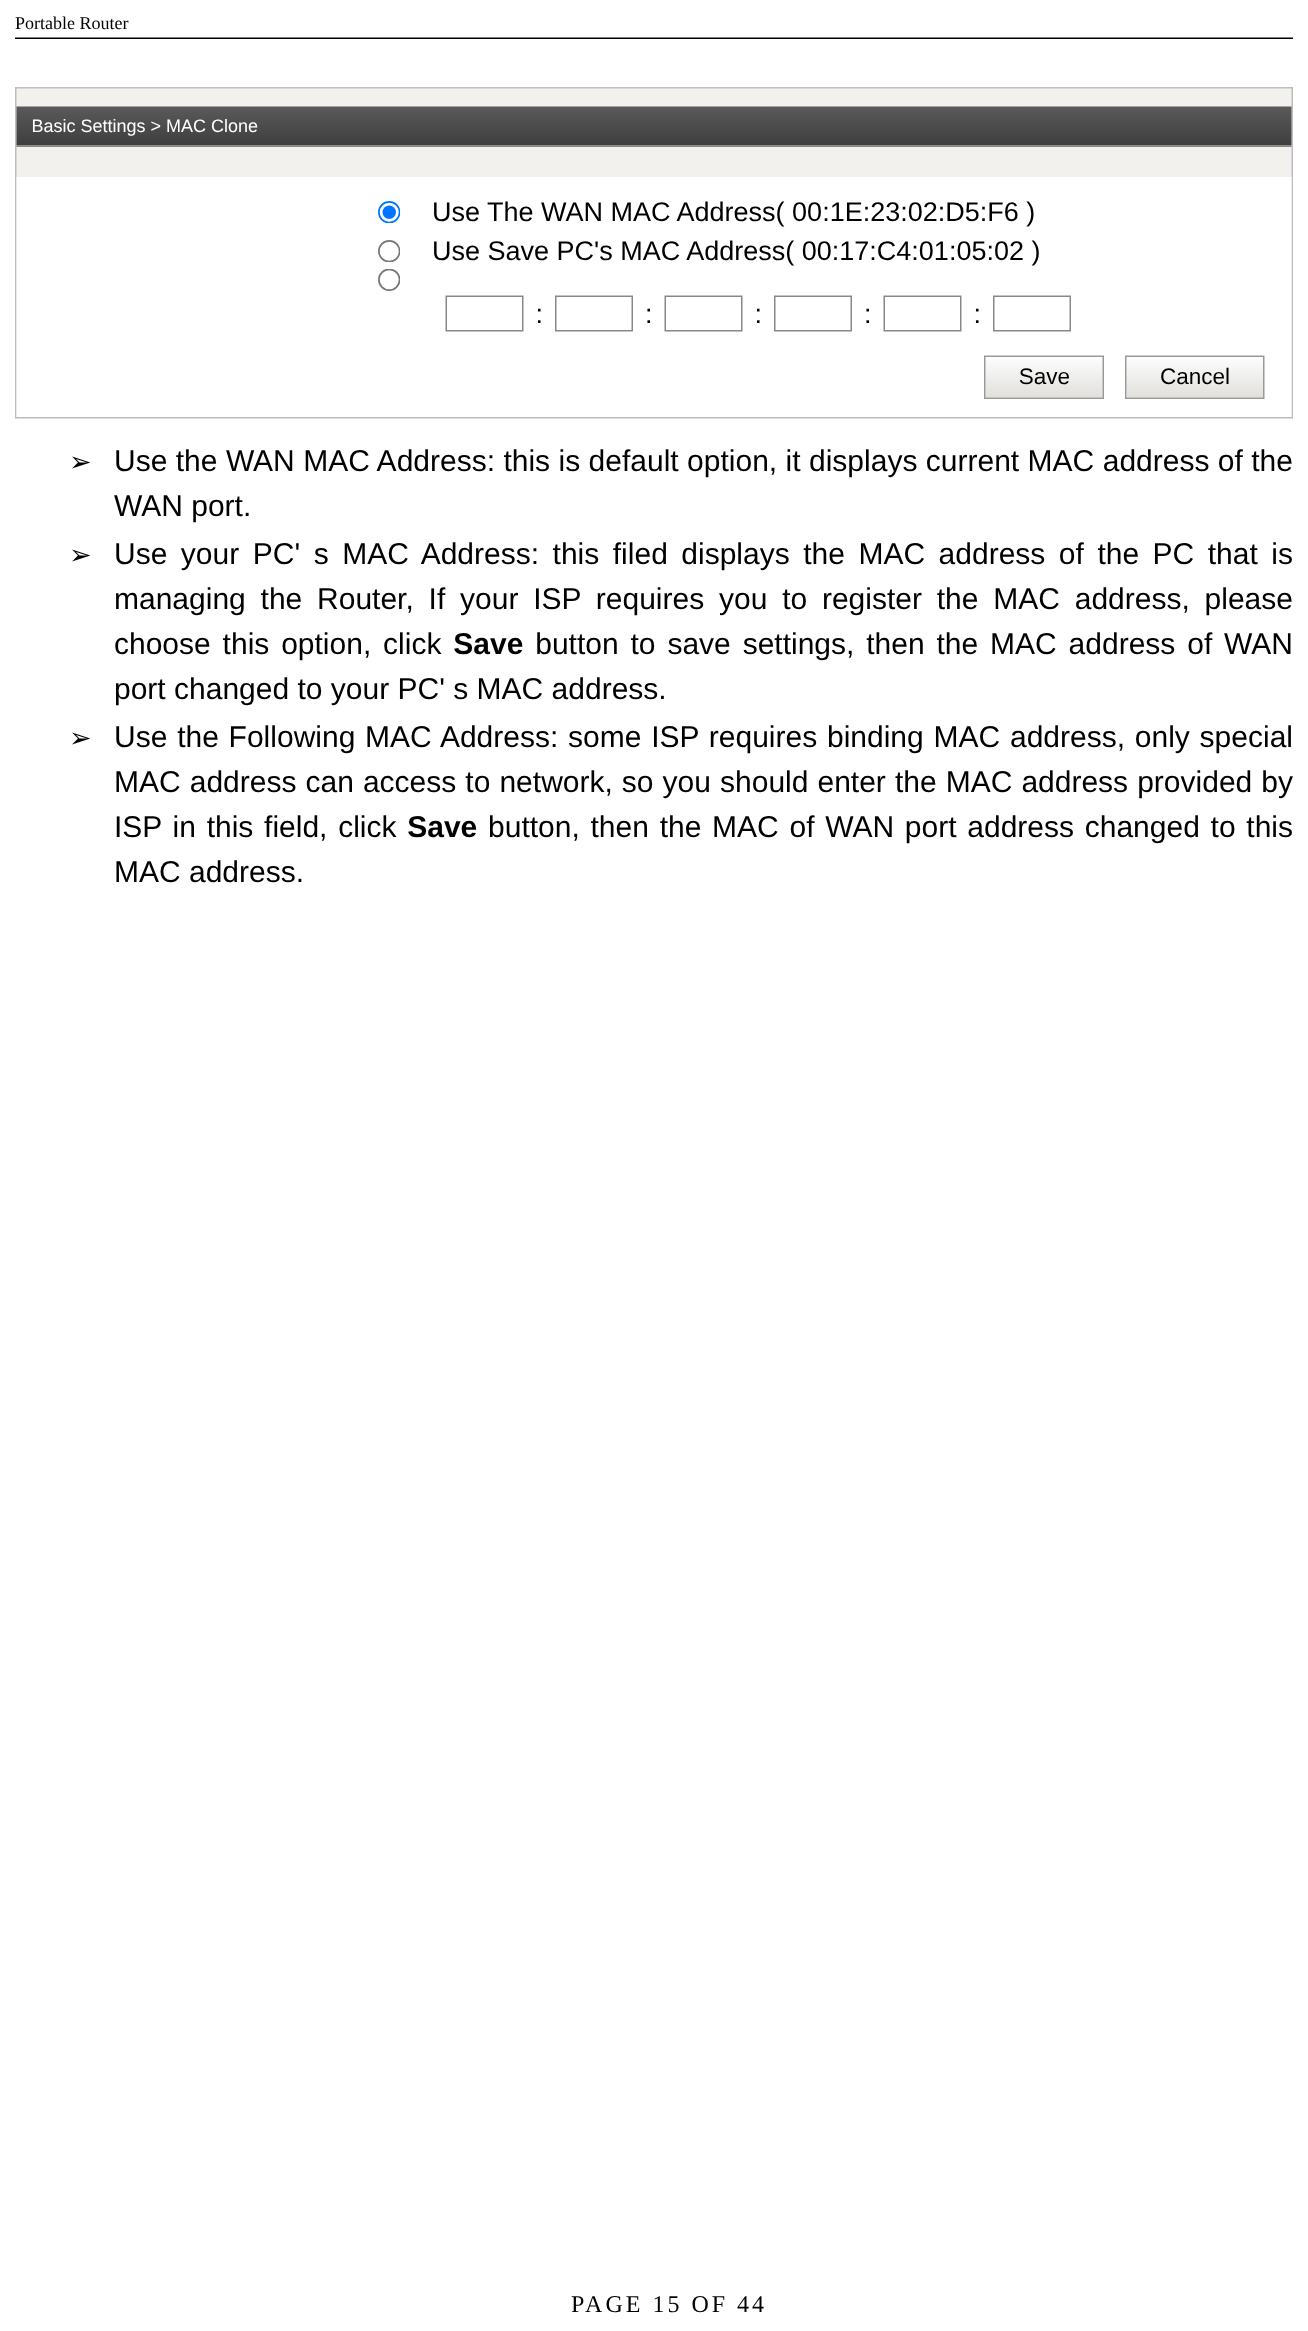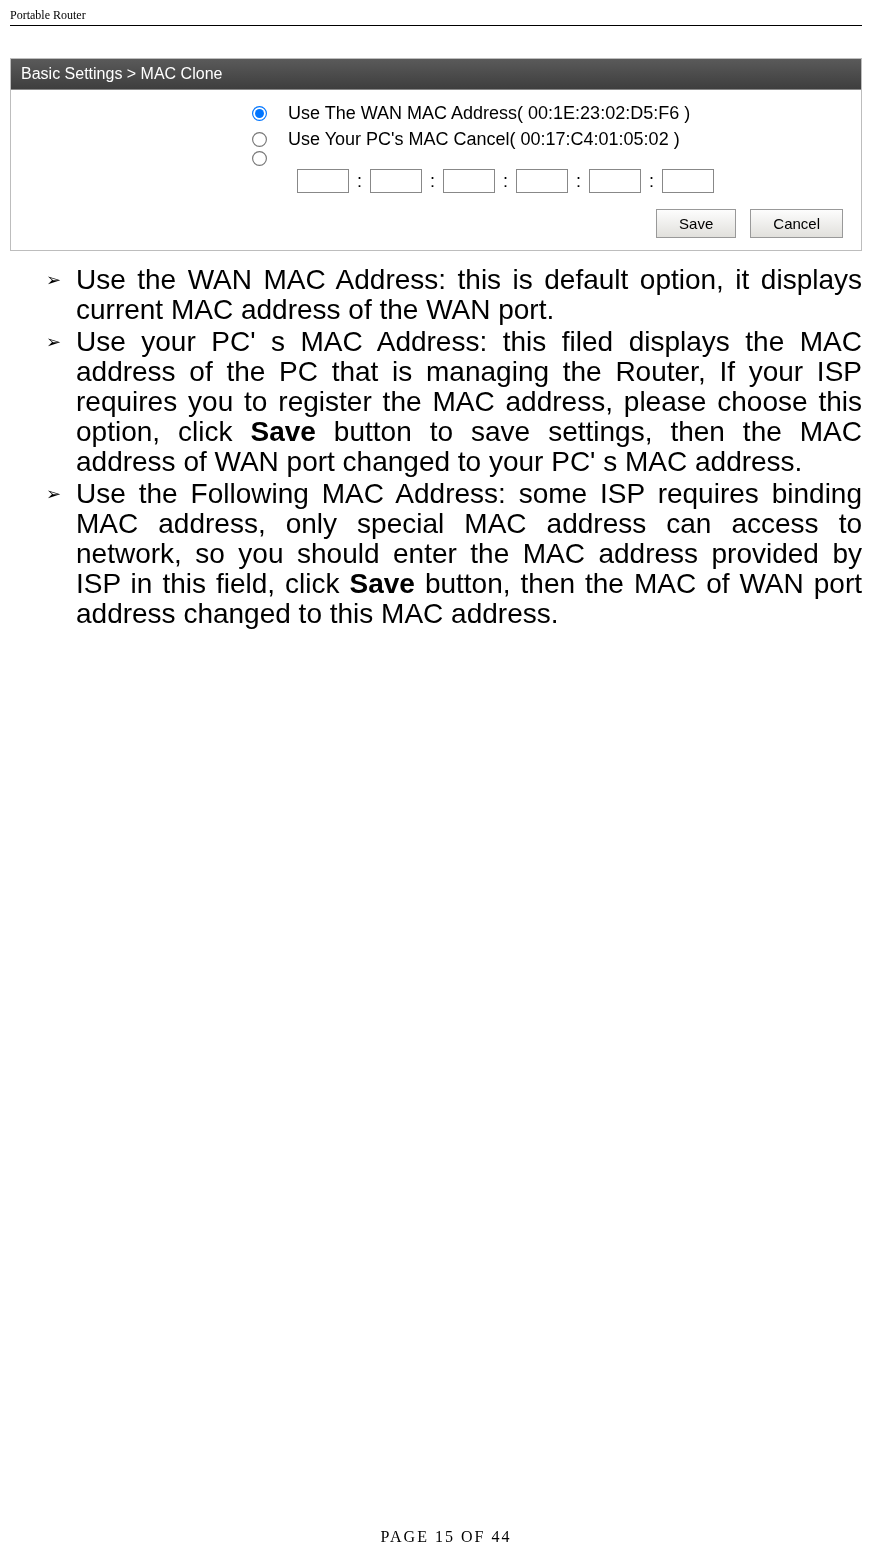--- a/index.html
+++ b/index.html
@@ -3,33 +3,33 @@
 <meta charset="utf-8">
 <style>
   * { box-sizing: border-box; margin: 0; padding: 0; }
   html, body { width: 872px; background: #fff; font-family: Arial, Helvetica, sans-serif; color: #000; }
   .page { width: 872px; min-height: 1554px; padding: 0 10px 0 10px; position: relative; }
   .header-wrap { padding: 8px 0 4px 0; }
   .header-text { font-family: "Times New Roman", serif; font-size: 12px; }
   .header-rule { border: 0; border-top: 1.5px solid #000; margin-top: 2px; }
   .content { padding: 28px 0 0 0; }
   .panel { width: 852px; border: 1px solid #bdbdbd; background: #f2f1ee; }
-  .panel-header { background: linear-gradient(#5a5a5a,#3e3e3e); color: #fff; padding: 6px 10px; font-size: 16px; border-bottom: 1px solid #888; }
-  .panel-body { background: #fff; padding: 10px 12px 12px 12px; }
+  .panel-header { background: linear-gradient(#5a5a5a,#3e3e3e); color: #fff; padding: 6px 10px; font-size: 12px; border-bottom: 1px solid #888; margin-top: 12px; }
+  .panel-body { background: #fff; padding: 10px 12px 12px 12px; margin-top: 20px; }
   .opt-row { display: flex; align-items: center; margin-left: 230px; font-size: 18px; line-height: 26px; }
   .opt-row input[type="radio"] { margin-right: 22px; transform: scale(1.15); }
   .mac-inputs { display: flex; align-items: center; margin-left: 274px; margin-top: 4px; gap: 6px; font-size: 18px; }
   .mac-box { width: 52px; height: 24px; border: 1px solid #888; background: #fff; }
   .colon { padding: 0 2px; }
   .btn-row { display: flex; justify-content: flex-end; gap: 14px; margin-top: 16px; padding-right: 6px; }
   .btn { border: 1px solid #999; background: linear-gradient(#fdfdfd,#e1e0dc); padding: 5px 22px; font-size: 15px; font-family: Arial, sans-serif; cursor: pointer; min-width: 80px; }
   .bullets { margin-top: 14px; padding: 0 0 0 36px; }
   .bullet { display: flex; margin-bottom: 2px; }
   .bullet-mark { font-size: 18px; color: #000; width: 30px; flex-shrink: 0; line-height: 30px; }
-  .bullet-text { font-size: 28px; line-height: 30px; text-align: justify; max-width: 790px; }
+  .bullet-text { font-size: 20px; line-height: 30px; text-align: justify; max-width: 790px; }
   .footer { position: absolute; bottom: 8px; width: 100%; text-align: center; font-family: "Times New Roman", serif; font-size: 16px; letter-spacing: 2px; }
 </style>
 </head>
 <body>
 
 <div class="page">
   <div class="header-wrap">
     <div class="header-text">Portable Router</div>
     <hr class="header-rule">
   </div>
@@ -39,21 +39,21 @@
       <div class="panel-header">Basic Settings &gt; MAC Clone</div>
       <div class="panel-body">
 
         <label class="opt-row">
           <input type="radio" name="macopt" checked="" style="">
           <span>Use The WAN MAC Address( 00:1E:23:02:D5:F6 )</span>
         </label>
 
         <label class="opt-row">
           <input type="radio" name="macopt" style="">
-          <span>Use Your PC's MAC Cancel( 00:17:C4:01:05:02 )</span>
+          <span>Use Save PC's MAC Address( 00:17:C4:01:05:02 )</span>
         </label>
 
         <label class="opt-row">
           <input type="radio" name="macopt" style="">
         </label>
 
         <div class="mac-inputs">
           <input class="mac-box" value="" style="">
           <span class="colon">:</span>
           <input class="mac-box" value="" style="">

